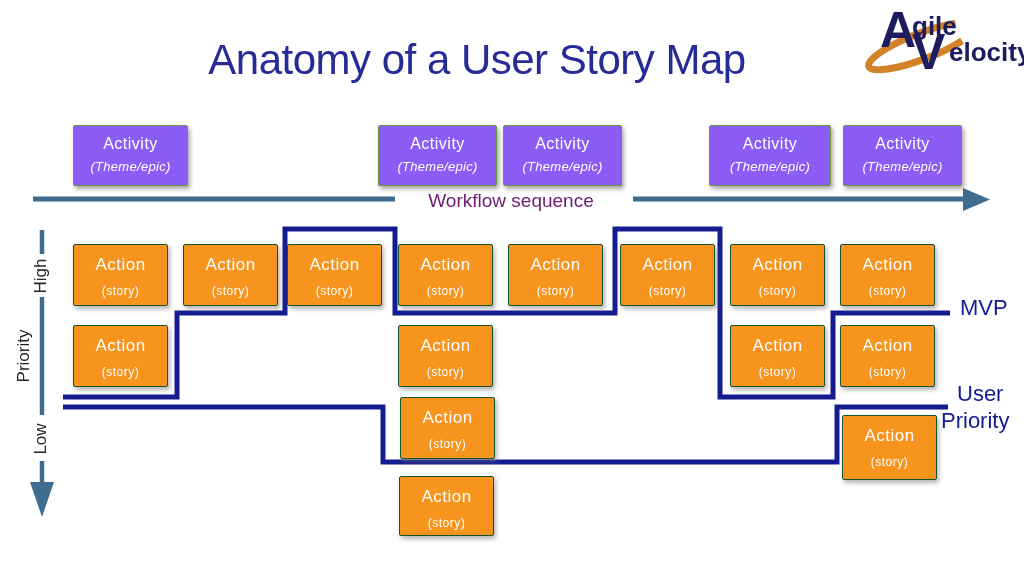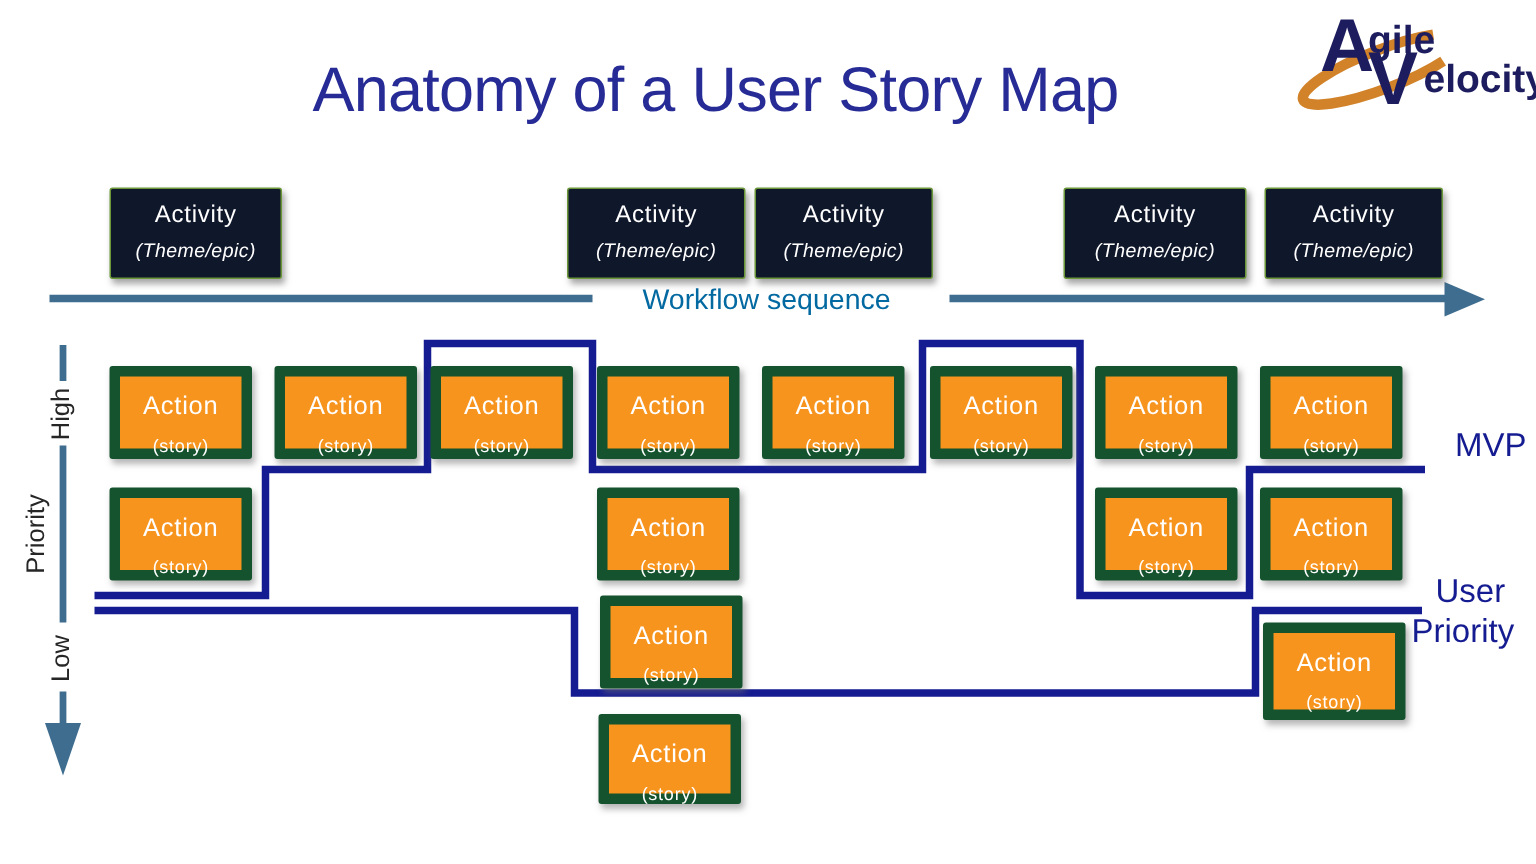--- a/index.html
+++ b/index.html
@@ -10,46 +10,46 @@
   .title{
     position:absolute;left:77px;top:36px;width:800px;text-align:center;
     font-size:42px;color:#262b96;letter-spacing:-0.5px;white-space:nowrap;
   }
   .lines-layer{position:absolute;left:0;top:0;width:1024px;height:576px;}
   .box{
     position:absolute;display:flex;flex-direction:column;align-items:center;
     color:#ffffff;text-align:center;border-radius:2px;box-sizing:border-box;
   }
   .activity-box{
-    background:#0f172a;border:1px solid #6b9738;
+    background:#8b5cf6;border:1px solid #6b9738;
     box-shadow:2px 3px 4px rgba(95,95,95,0.55);
   }
   .activity-title{font-size:16px;margin-top:9px;letter-spacing:0.5px;}
   .activity-sub{font-size:13px;margin-top:6px;letter-spacing:0.3px;font-style:italic;}
   .action-box{
-    background:#f7941e;border:7px solid #14532d;
+    background:#f7941e;border:1px solid #14532d;
     box-shadow:2px 3px 4px rgba(110,110,110,0.5);
   }
   .action-title{font-size:17px;margin-top:10px;letter-spacing:0.5px;}
   .action-sub{font-size:12px;margin-top:9px;letter-spacing:0.5px;}
   .workflow-label{
     position:absolute;left:420px;top:190px;width:182px;text-align:center;
-    font-size:19px;color:#0369a1;white-space:nowrap;
+    font-size:19px;color:#701a75;white-space:nowrap;
   }
   .rot{
     position:absolute;transform:rotate(-90deg);transform-origin:center;
     font-size:17px;color:#262626;text-align:center;white-space:nowrap;
   }
   .rot-high{left:11px;top:266px;width:60px;}
   .rot-priority{left:-16px;top:346px;width:80px;}
   .rot-low{left:11px;top:429px;width:60px;}
   .marker{
     position:absolute;color:#151c91;font-size:22px;line-height:1.15;white-space:nowrap;
   }
-  .marker-mvp{left:960px;top:284px;margin-left:10px;}
+  .marker-mvp{left:960px;top:295px;}
   .marker-next{left:957px;top:381px;}
   .marker-release{left:941px;top:408px;}
   .logo{position:absolute;left:852px;top:2px;}
 </style>
 </head>
 <body>
 
 <div class="stage">
 
   <div class="title">Anatomy of a User Story Map</div>

